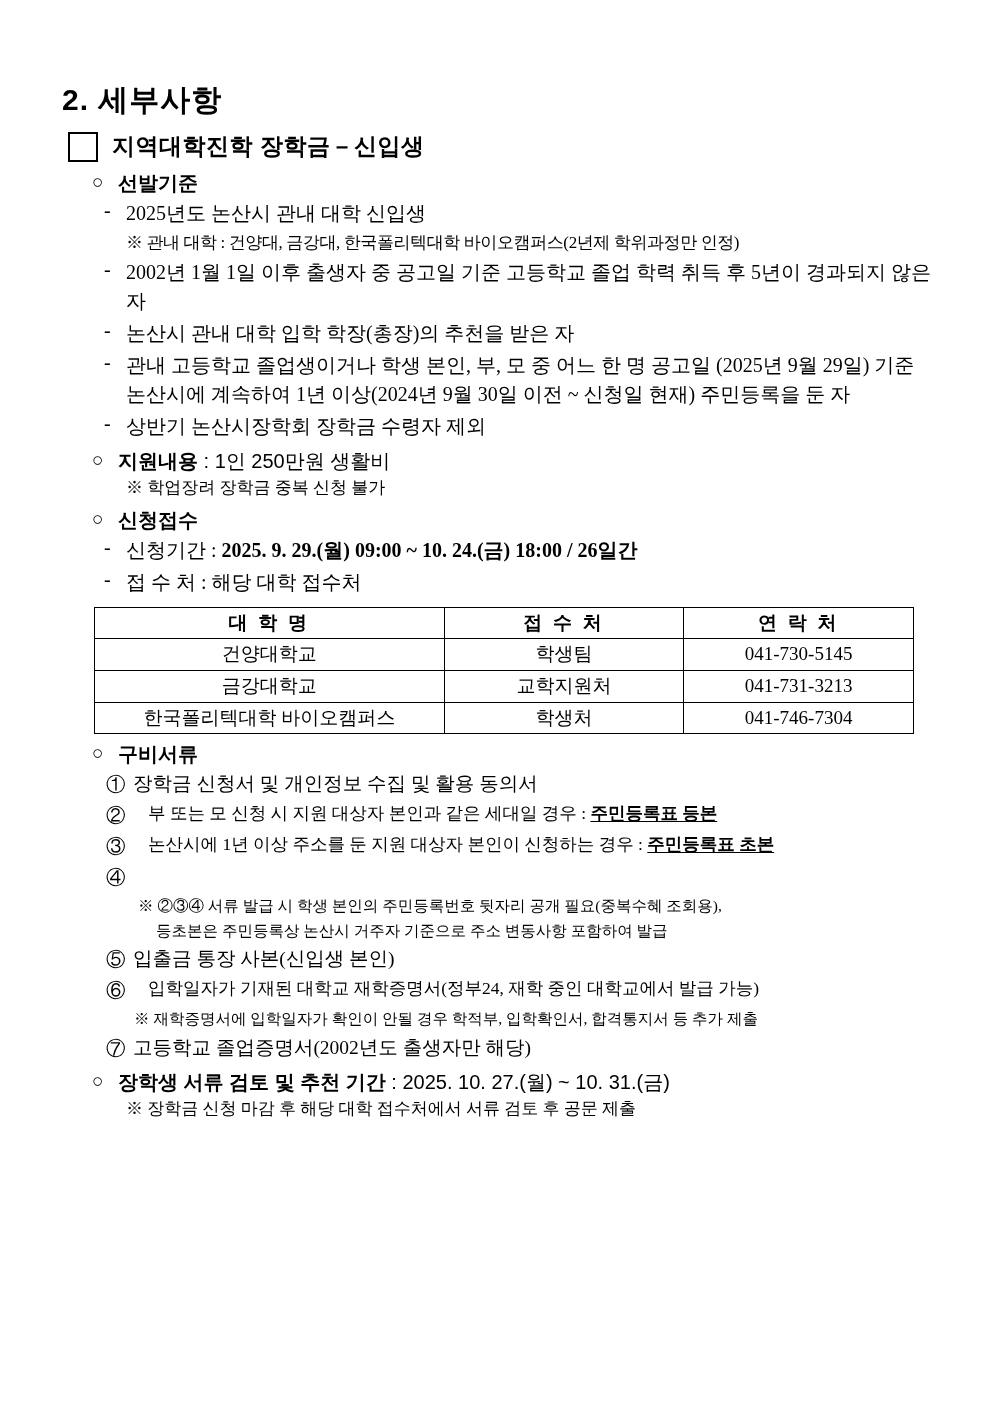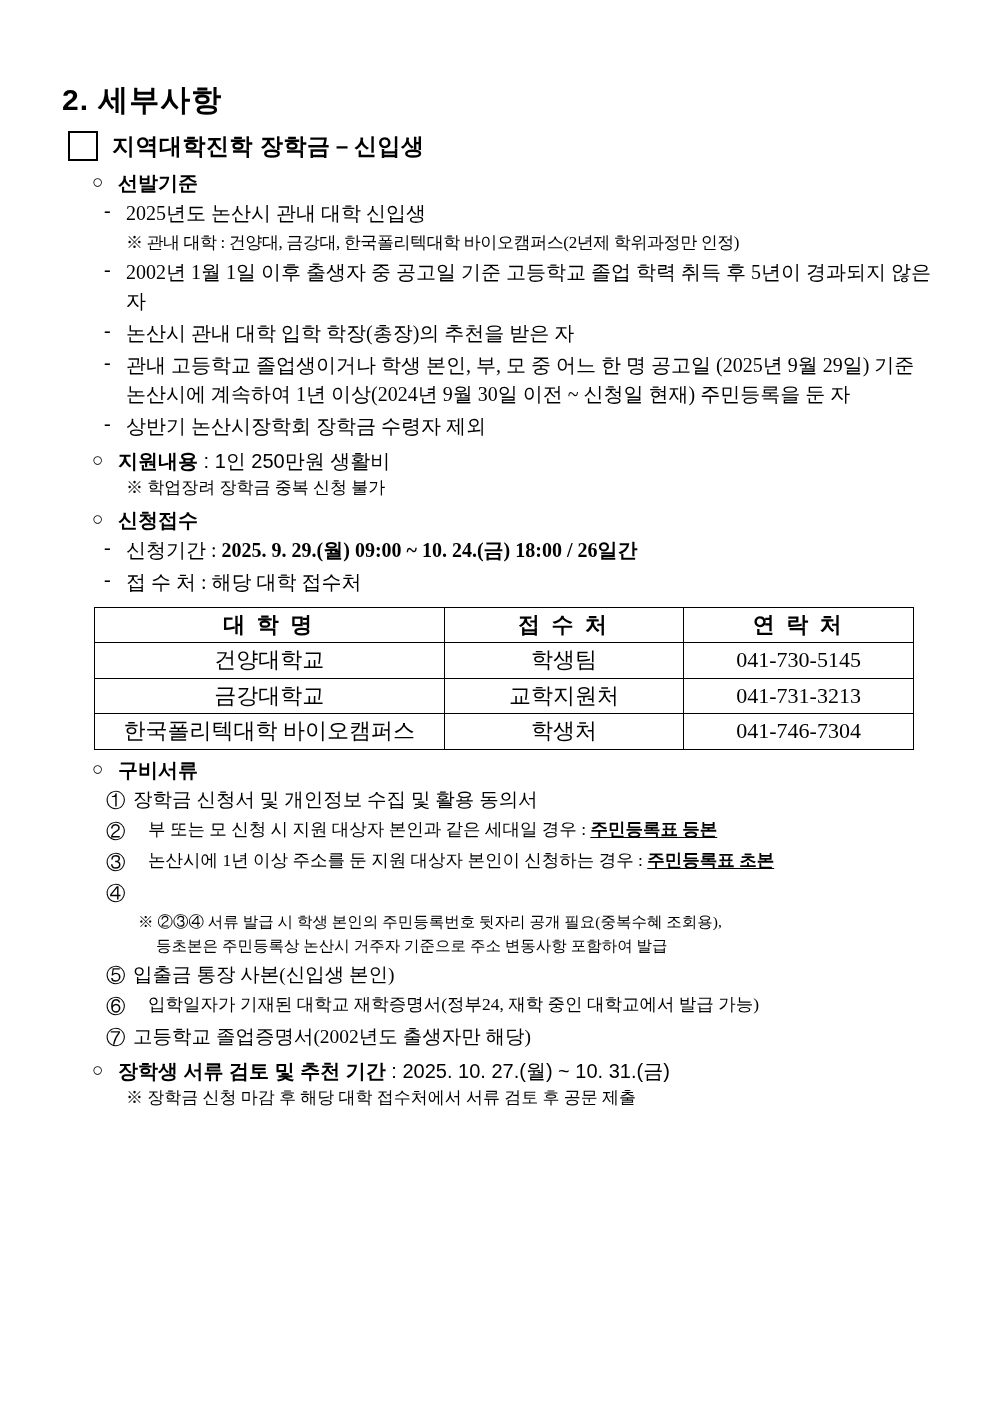--- a/index.html
+++ b/index.html
@@ -33,21 +33,21 @@
   .sec-title {
     font-family: "Liberation Sans", sans-serif;
     font-weight: bold;
     font-size: 30px;
     letter-spacing: 1px;
     margin: 0 0 10px 0;
   }
 
   .sub-head {
     display: flex;
-    align-items: flex-start;
+    align-items: flex-end;
     margin: 6px 0 8px 6px;
   }
   .sub-head-box {
     width: 26px;
     height: 26px;
     border: 2px solid #000;
     margin-right: 14px;
     flex: 0 0 auto;
   }
   .sub-head-text {
@@ -116,21 +116,21 @@
 
   .bold { font-weight: bold; }
   .ul-bold { font-weight: bold; text-decoration: underline; text-underline-offset: 2px; }
   .smr { font-size: 17.5px; margin-left: 15px; }
 
   
   table.univ {
     border-collapse: collapse;
     margin: 10px 14px 6px 32px;
     width: 820px;
-    font-size: 22px;
+    font-size: 19px;
     font-family: "Liberation Serif", serif;
   }
   table.univ th, table.univ td {
     border: 1px solid #000;
     text-align: center;
     padding: 3px 4px;
     line-height: 1.3;
   }
   table.univ th { font-weight: bold; letter-spacing: 3px; }
   table.univ col.c1 { width: 350px; }
@@ -282,20 +282,23 @@
     <div class="num-item">
       <span class="mark">⑤</span>
       <span class="txt"><span>입출금 통장 사본(신입생 본인)</span></span>
     </div>
 
     <div class="num-item">
       <span class="mark">⑥</span>
       <span class="txt smr"><span>입학일자가 기재된 대학교 재학증명서(정부24, 재학 중인 대학교에서 발급 가능)</span></span>
     </div>
 
+    <div class="note-small" style="margin-left:72px;">
+      <span>※ 재학증명서에 입학일자가 확인이 안될 경우 학적부, 입학확인서, 합격통지서 등 추가 제출</span>
+    </div>
 
     <div class="num-item">
       <span class="mark">⑦</span>
       <span class="txt"><span>고등학교 졸업증명서(2002년도 출생자만 해당)</span></span>
     </div>
 
     <div class="b1">
       <span class="mark">○</span>
       <span class="txt">
         <span>장학생 서류 검토 및 추천 기간</span>

